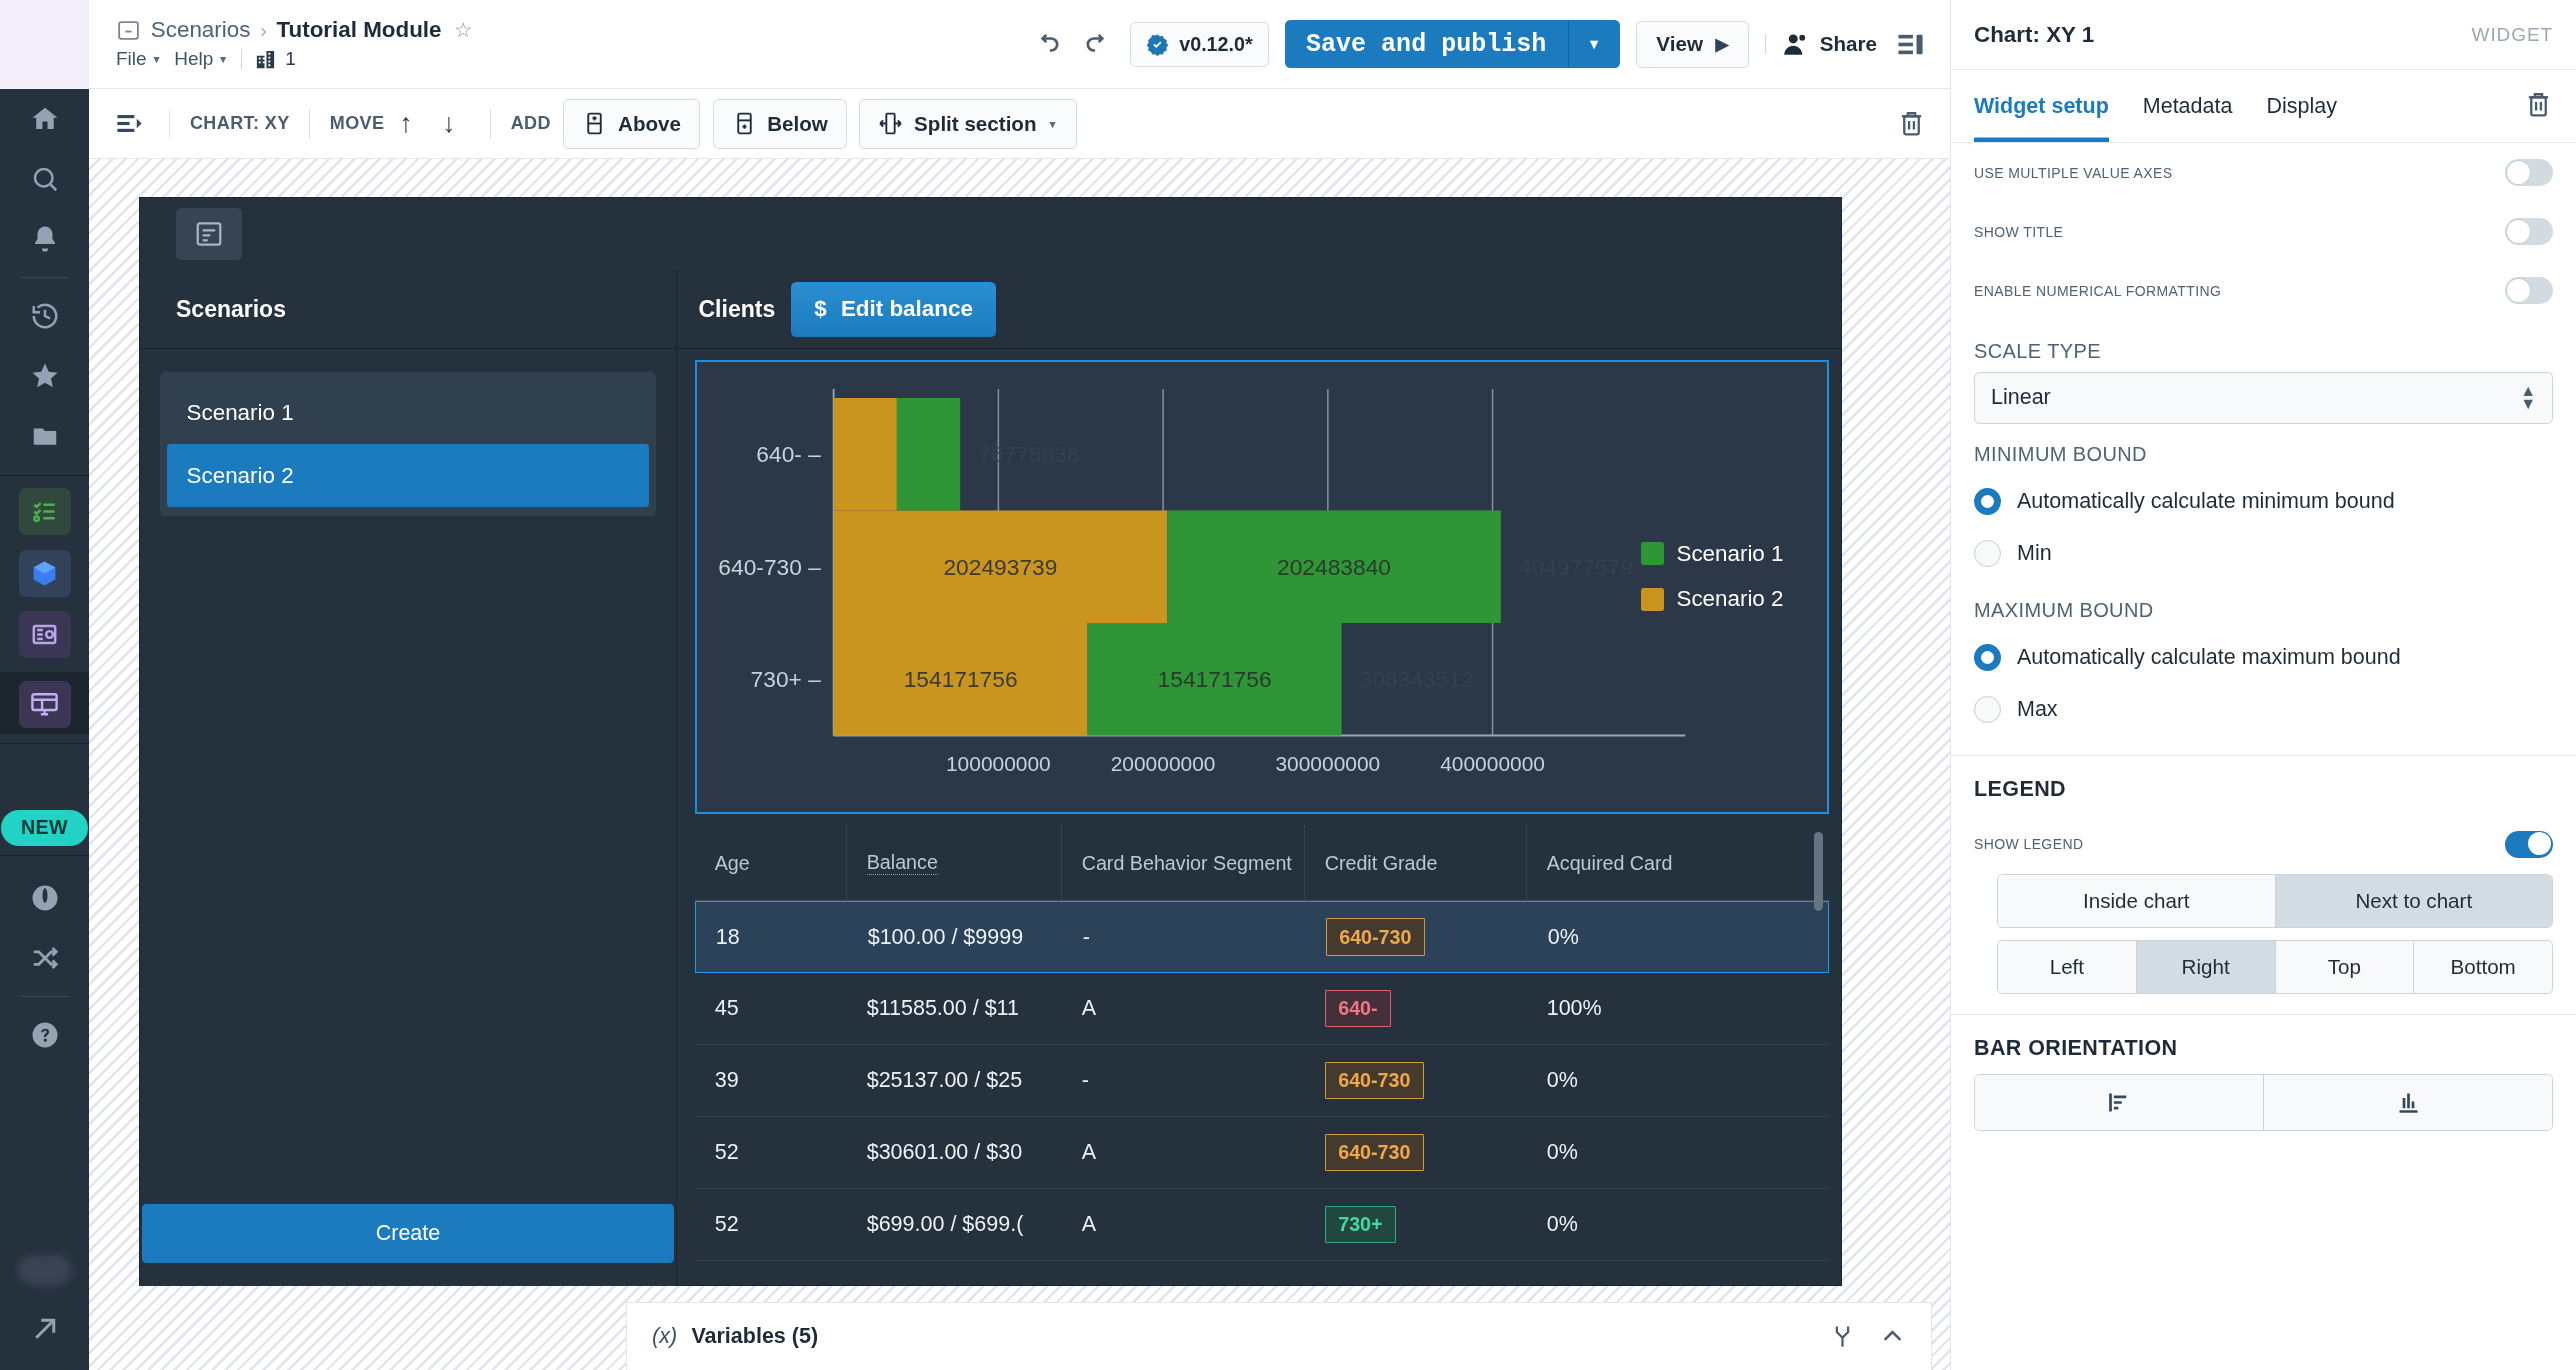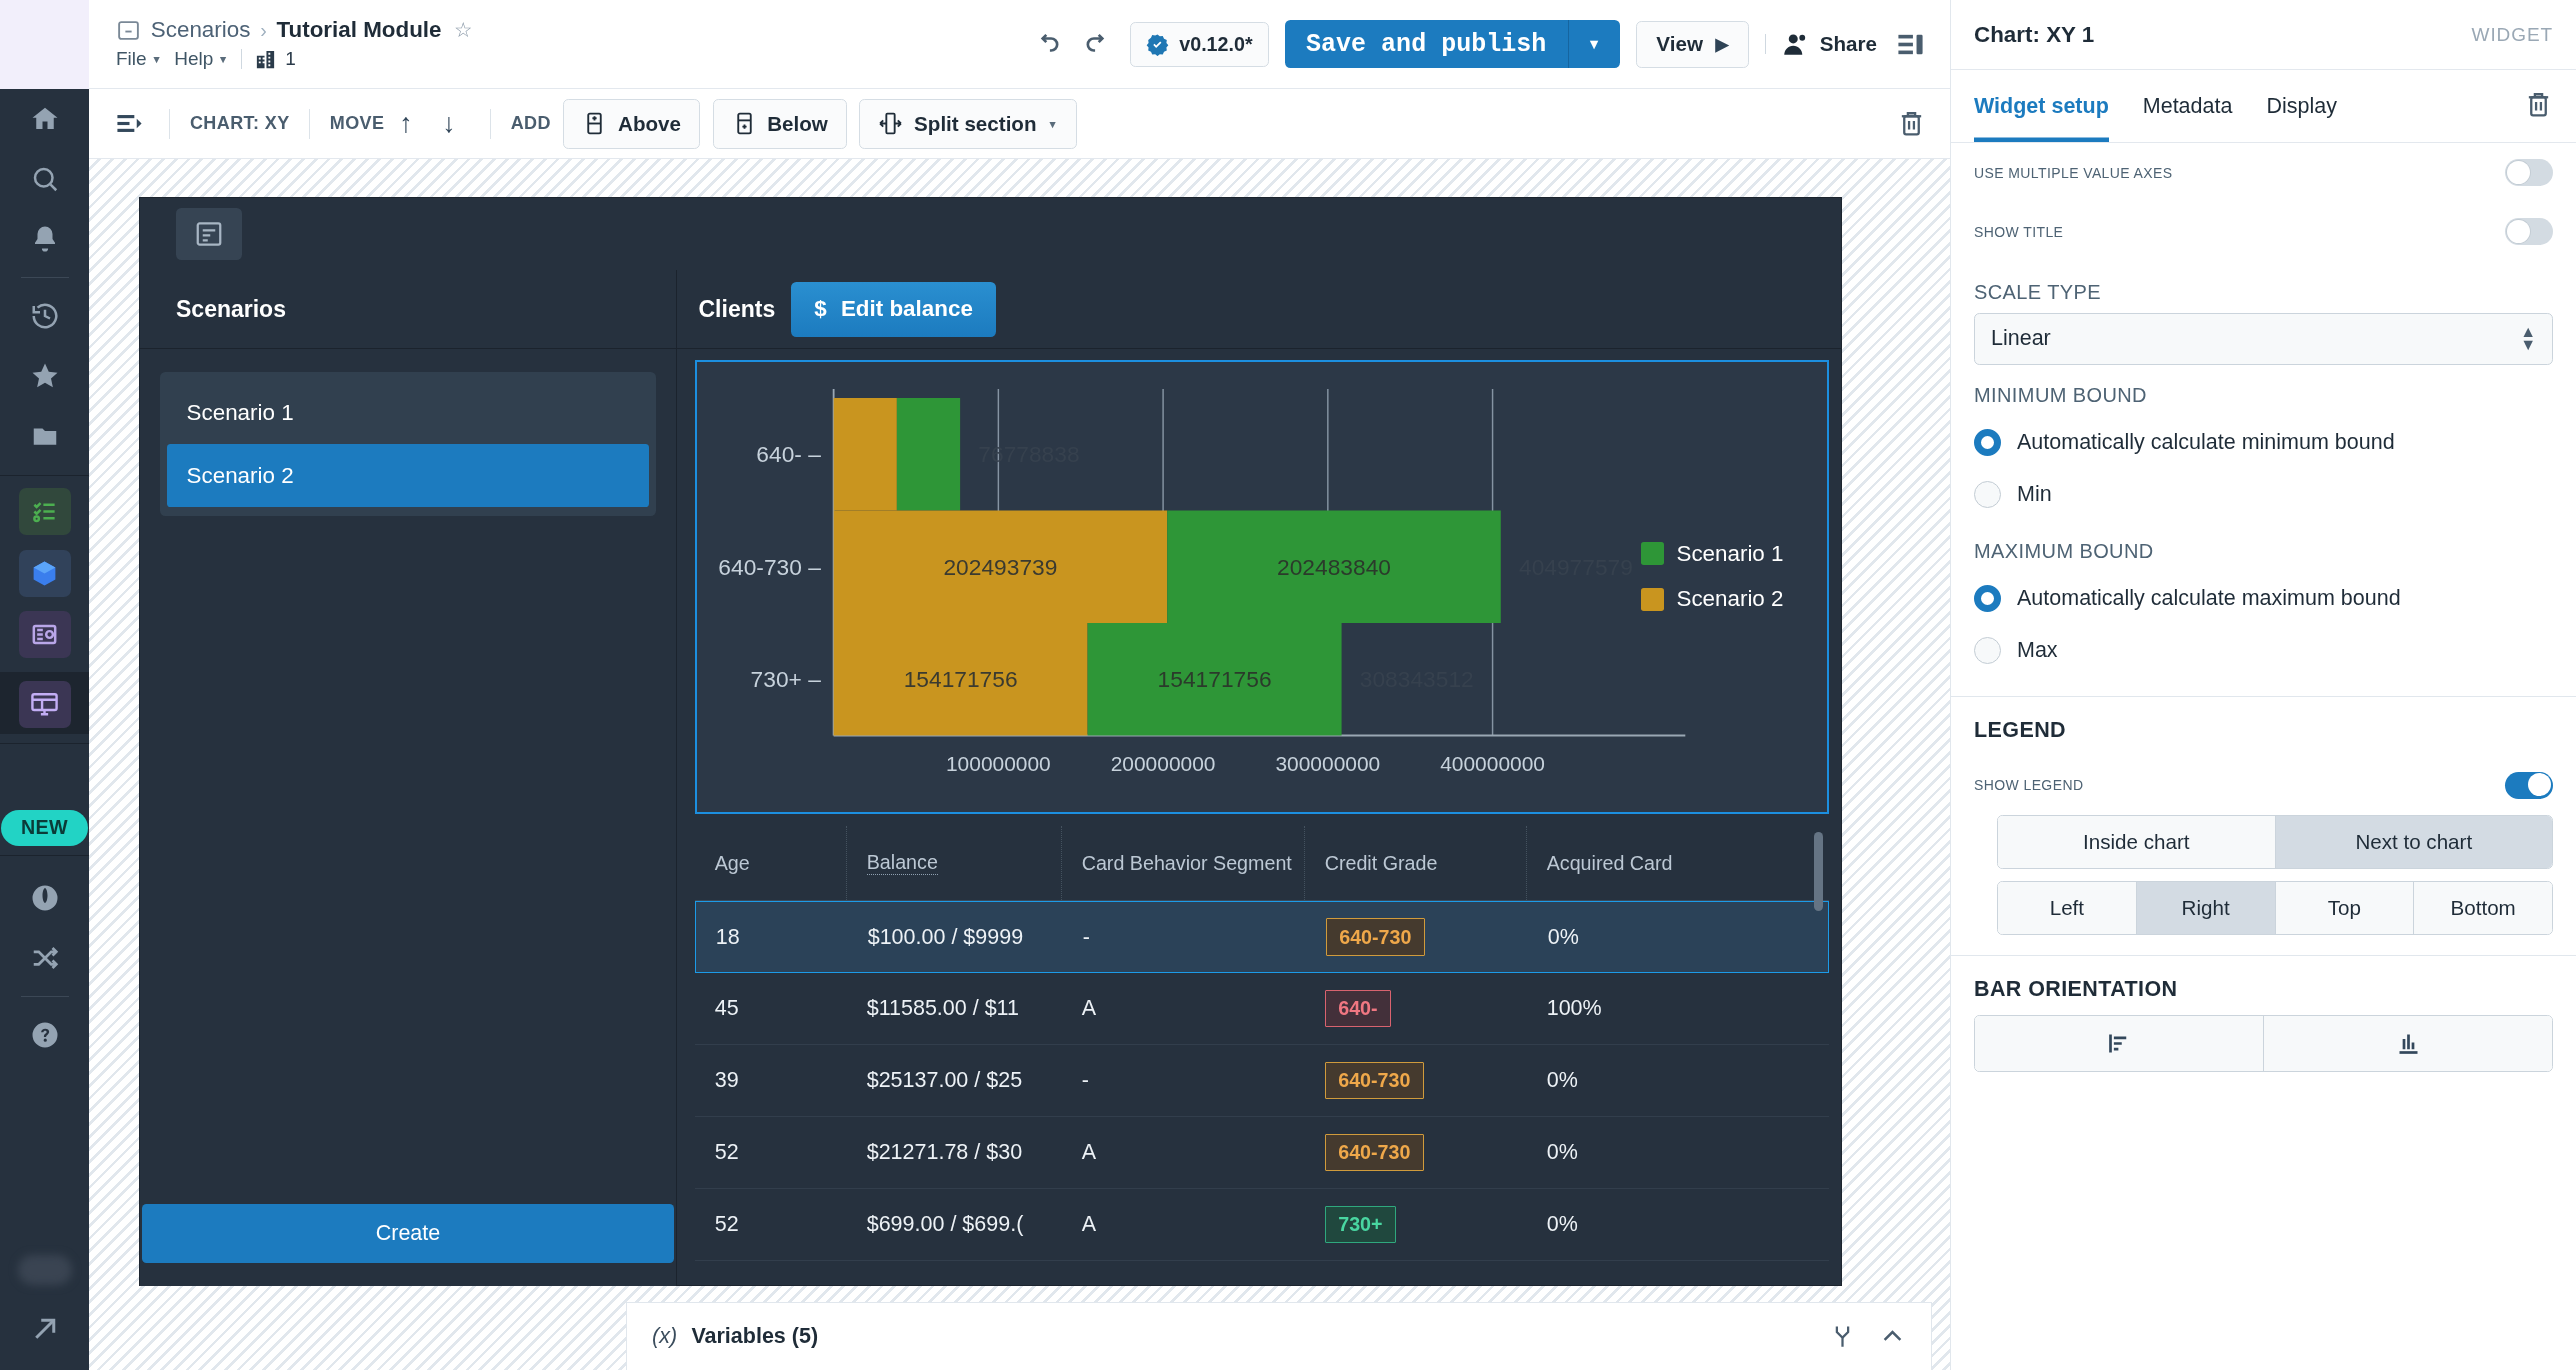--- a/index.html
+++ b/index.html
@@ -552,21 +552,21 @@
                     <div class="td c-age">39</div>
                     <div class="td c-bal">$25137.00 / $25</div>
                     <div class="td c-beh">-</div>
                     <div class="td c-grade">
                       <span class="pill p-mid">640-730</span>
                     </div>
                     <div class="td c-acq">0%</div>
                   </div>
                   <div class="tr">
                     <div class="td c-age">52</div>
-                    <div class="td c-bal">$21271.78 / $30</div>
+                    <div class="td c-bal">$30601.00 / $30</div>
                     <div class="td c-beh">A</div>
                     <div class="td c-grade">
                       <span class="pill p-mid">640-730</span>
                     </div>
                     <div class="td c-acq">0%</div>
                   </div>
                   <div class="tr">
                     <div class="td c-age">52</div>
                     <div class="td c-bal">$699.00 / $699.(</div>
                     <div class="td c-beh">A</div>
@@ -621,20 +621,26 @@
         <span class="tog">
             <i></i>
           </span>
         </div>
       <div class="row-tog">
         <span class="row-lbl">SHOW TITLE</span>
         <span class="tog">
             <i></i>
           </span>
         </div>
+      <div class="row-tog">
+        <span class="row-lbl">ENABLE NUMERICAL FORMATTING</span>
+        <span class="tog">
+            <i></i>
+          </span>
+        </div>
 
       <div class="sec-lbl">SCALE TYPE</div>
       <div class="select">
         <span>Linear</span>
         <span class="sel-caret">▲<br>▼</span>
         </div>
 
       <div class="sec-lbl">MINIMUM BOUND</div>
       <div class="radio-row">
         <span class="radio on"></span>

